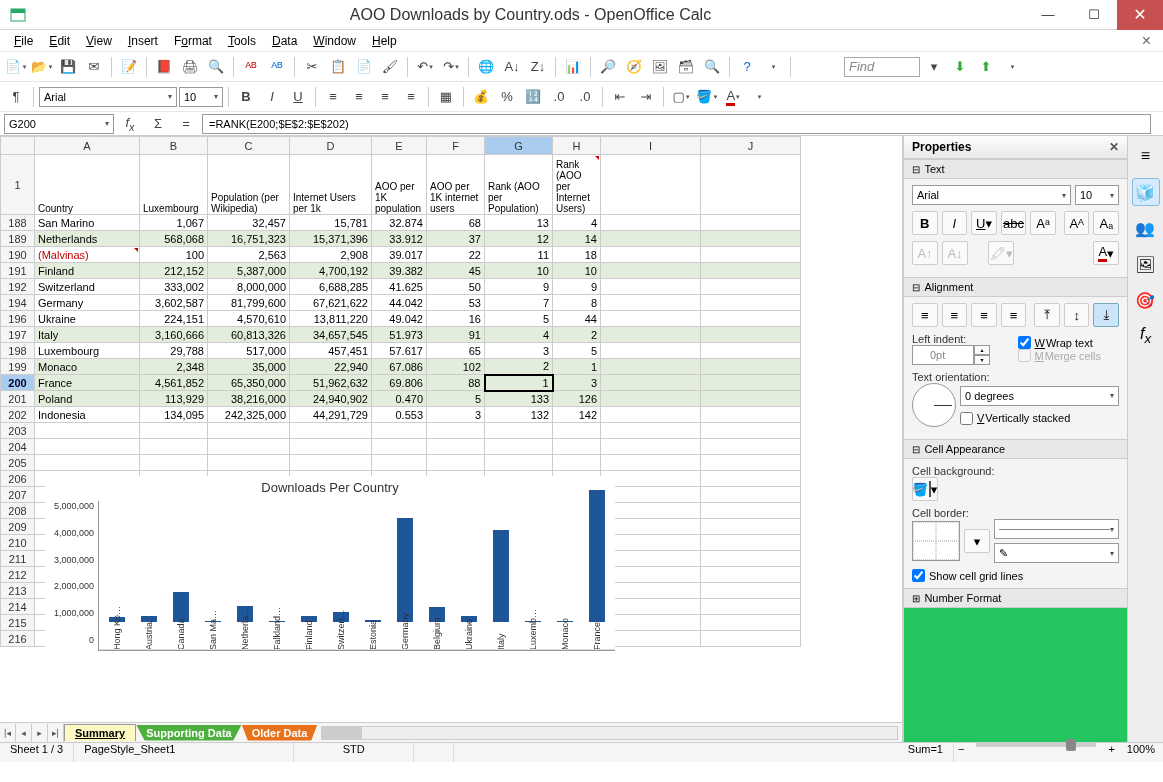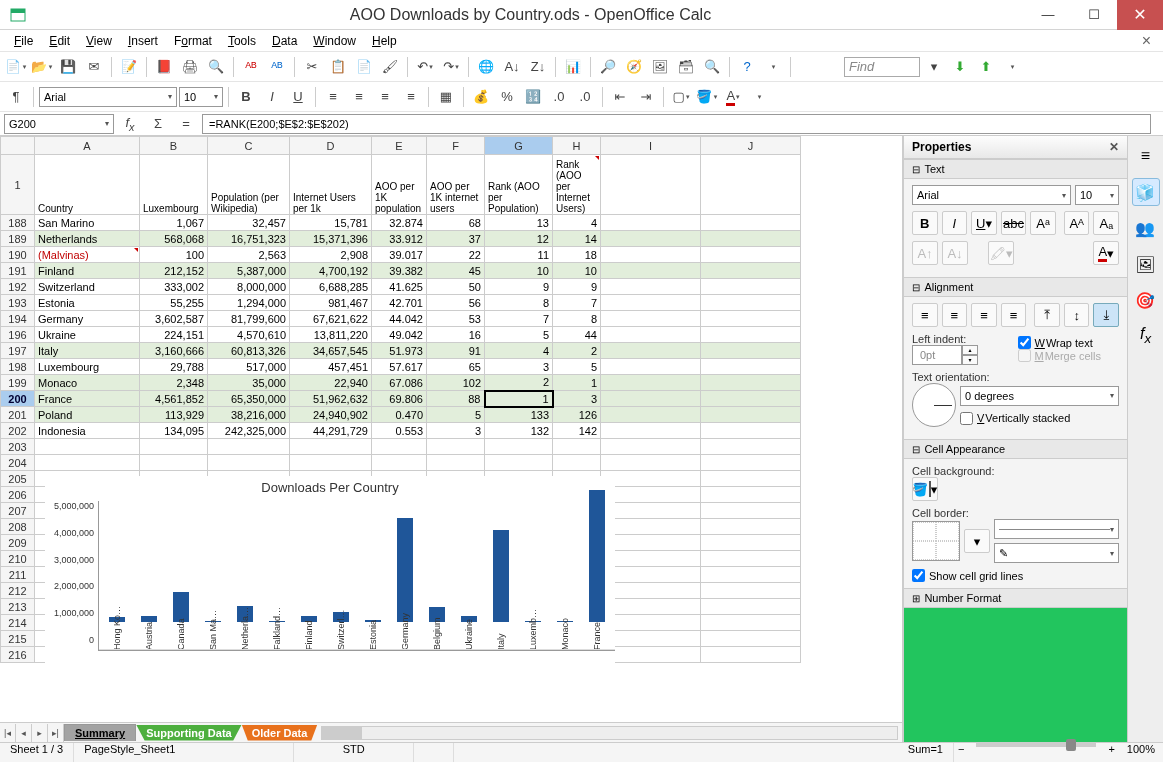--- a/index.html
+++ b/index.html
@@ -63,21 +63,21 @@
 .bars { flex: 1; display: flex; align-items: flex-end; gap: 8px; border-left: 1px solid #999; border-bottom: 1px solid #999; padding: 0 6px; position: relative; height: 150px; margin-top: 6px; }
 .bars::before, .bars::after { content:""; position:absolute; left:0; right:0; height:1px; background:#ddd; }
 .bar-item { display: flex; flex-direction: column; align-items: center; width: 24px; }
 .bar { width: 16px; background: #1f5699; }
 .bar-lbl { font-size: 9px; transform: rotate(-90deg); transform-origin: center; margin-top: 18px; white-space: nowrap; width: 10px; color: #333; }
 
 
 .sheet-tabs { height: 20px; display: flex; align-items: center; border-top: 1px solid #ccc; background: #f5f5f5; }
 .tab-nav { width: 16px; height: 18px; display: flex; align-items: center; justify-content: center; font-size: 9px; color: #555; border-right: 1px solid #ccc; }
 .sheet-tab { padding: 2px 10px; font-size: 11px; font-weight: bold; position: relative; }
-.sheet-tab.summary { background: #a3a3a3; border: 1px solid #999; border-bottom: none; color: #000; text-decoration: underline; }
+.sheet-tab.summary { background: #fef9c3; border: 1px solid #999; border-bottom: none; color: #000; text-decoration: underline; }
 .sheet-tab.supporting { background: #4daf3e; color: #fff; clip-path: polygon(0 0, 100% 0, 92% 100%, 8% 100%); }
 .sheet-tab.older { background: #e8711c; color: #fff; clip-path: polygon(0 0, 100% 0, 92% 100%, 8% 100%); }
 .hscroll { flex: 1; height: 14px; background: #eee; margin: 0 4px; border: 1px solid #ccc; position: relative; }
 .hscroll-thumb { position: absolute; left: 0; width: 40px; height: 100%; background: #ccc; }
 
 
 .statusbar { height: 20px; display: flex; border-top: 1px solid #ccc; font-size: 11px; background: #f5f5f5; }
 .status-cell { padding: 0 10px; border-right: 1px solid #ddd; }
 .status-flex { flex: 1; }
 .zoom-slider { width: 120px; height: 4px; background: #ccc; margin: 0 8px; position: relative; }
@@ -96,21 +96,21 @@
 .section-body { padding: 6px 8px; background: #f4f4f4; }
 .side-combo { height: 20px; border: 1px solid #999; background: #fff; padding: 0 4px; display: flex; align-items: center; font-size: 11px; }
 .side-row { display: flex; gap: 4px; align-items: center; margin-bottom: 6px; }
 .sbtn { width: 26px; height: 24px; border: 1px solid #ccc; background: #fafafa; display: flex; align-items: center; justify-content: center; font-size: 13px; border-radius: 2px; }
 .sbtn.pressed { background: #cce4f7; border-color: #7ab; }
 .sbtn.dis { color: #bbb; }
 .lbl { font-size: 11px; color: #333; }
 .chk { display: flex; align-items: center; gap: 4px; font-size: 11px; }
 input[type=checkbox]{ margin:0; }
 .indent-spin { display: flex; }
-.indent-spin .v { width: 50px; height: 20px; border: 1px solid #999; background: #fff; padding: 0 7px; color: #888; display:flex; align-items:center;}
+.indent-spin .v { width: 62px; height: 20px; border: 1px solid #999; background: #fff; padding: 0 17px; color: #888; display:flex; align-items:center;}
 .indent-spin .sp { width: 16px; display:flex; flex-direction:column; }
 .indent-spin .sp div { height:10px; border:1px solid #999; font-size:6px; text-align:center; background:#fafafa;}
 .orient-dial { width: 44px; height: 44px; border: 1px solid #999; border-radius: 50%; background: #fff; position: relative; }
 .orient-dial::after { content:""; position:absolute; top:50%; left:50%; width:18px; height:1px; background:#333; }
 .border-box { width:48px; height:40px; border:1px solid #999; background:#fff; display:grid; grid-template-columns:1fr 1fr; grid-template-rows:1fr 1fr; }
 .border-box div { border:1px dotted #ccc; }
 .color-swatch { width:40px; height:16px; border:1px solid #555; background:#e2eedb; }
 
 svg.ico { width:16px; height:16px; }
 </style>
@@ -360,33 +360,20 @@
               <td>8,000,000</td>
               <td>6,688,285</td>
               <td>41.625</td>
               <td>50</td>
               <td>9</td>
               <td>9</td>
               <td></td>
               <td></td>
             </tr>
             <tr>
-              <th>193</th>
-              <td class="txt" style="position:relative">Estonia</td>
-              <td>55,255</td>
-              <td>1,294,000</td>
-              <td>981,467</td>
-              <td>42.701</td>
-              <td>56</td>
-              <td>8</td>
-              <td>7</td>
-              <td></td>
-              <td></td>
-            </tr>
-            <tr>
               <th>194</th>
               <td class="txt" style="position:relative">Germany</td>
               <td>3,602,587</td>
               <td>81,799,600</td>
               <td>67,621,622</td>
               <td>44.042</td>
               <td>53</td>
               <td>7</td>
               <td>8</td>
               <td></td>

